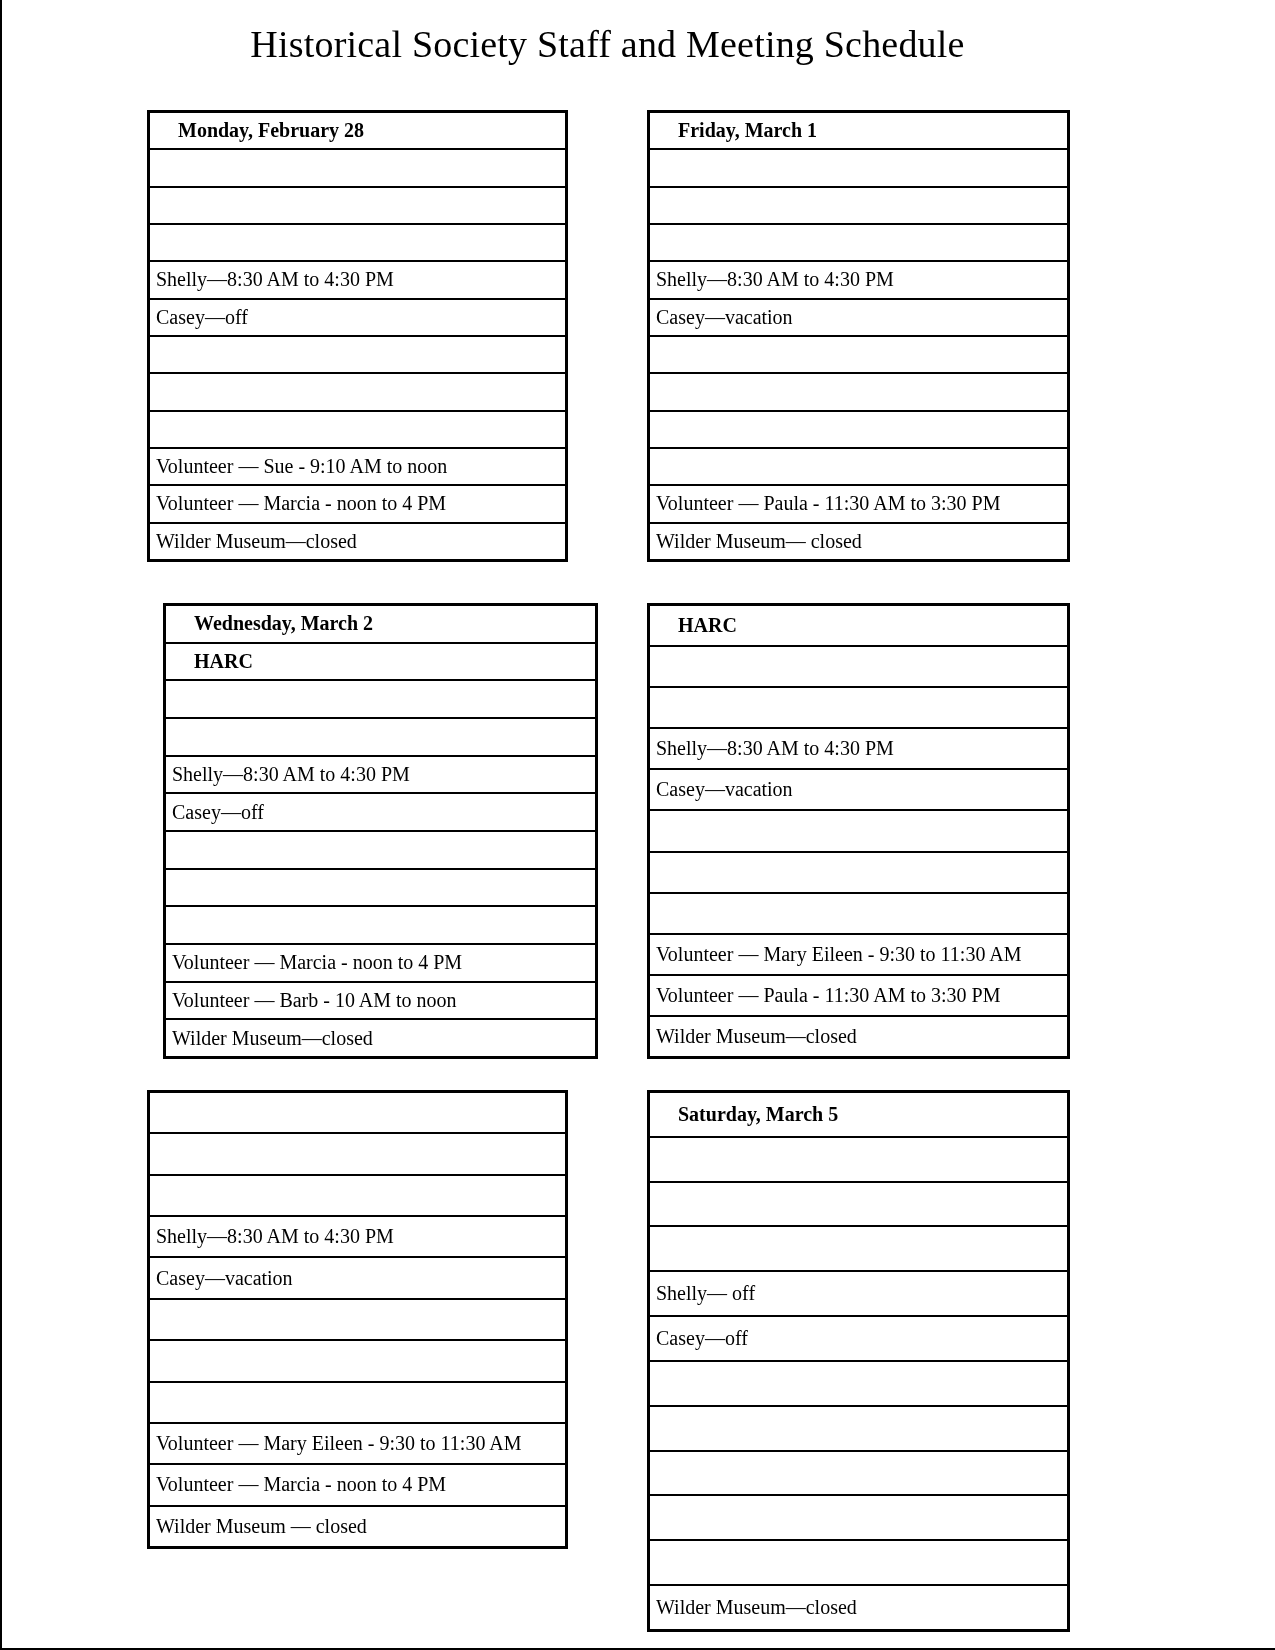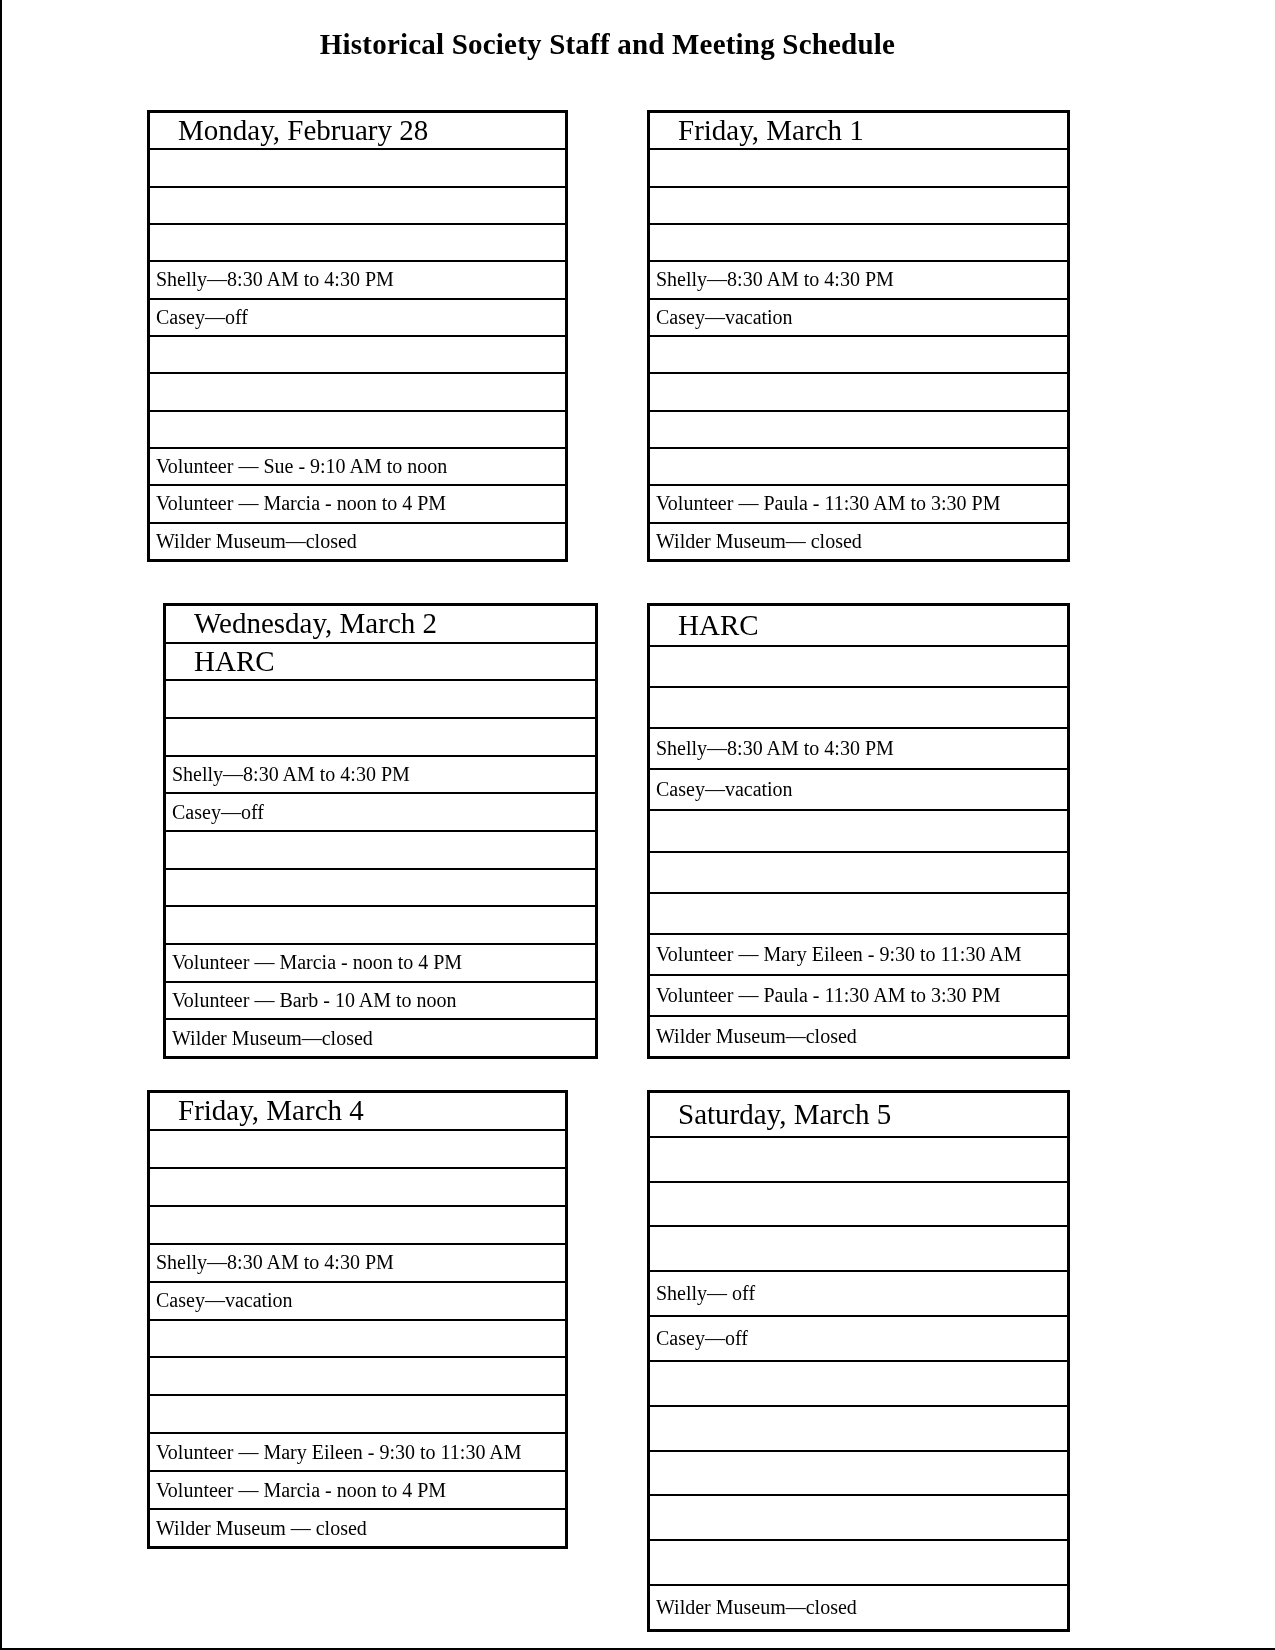--- a/index.html
+++ b/index.html
@@ -28,22 +28,22 @@
     background: #000;
   }
   .title-wrap {
     position: absolute;
     left: 0;
     top: 26px;
     width: 1215px;
     text-align: center;
   }
   .title-line {
-    font-weight: bold;
-    font-size: 29px;
+    font-weight: normal;
+    font-size: 38px;
     line-height: 36px;
     letter-spacing: 0.2px;
   }
   .day-box {
     position: absolute;
     border: 3px solid #000;
     background: #fff;
     display: flex;
     flex-direction: column;
     box-sizing: border-box;
@@ -61,22 +61,22 @@
     align-items: center;
     padding-left: 6px;
     padding-right: 4px;
     font-size: 20px;
     white-space: nowrap;
     overflow: hidden;
     box-sizing: border-box;
   }
   .row:first-child { border-top: none; }
   .hdr {
-    font-weight: normal;
-    font-size: 29px;
+    font-weight: bold;
+    font-size: 20px;
     padding-left: 28px;
   }
 </style>
 </head>
 <body>
 
 <div class="page-edge-left"></div>
 <div class="page-edge-bottom"></div>
 
 <div class="title-wrap">
@@ -136,21 +136,20 @@
   <div class="row">Casey—vacation</div>
   <div class="row"></div>
   <div class="row"></div>
   <div class="row"></div>
   <div class="row">Volunteer — Mary Eileen - 9:30 to 11:30 AM</div>
   <div class="row">Volunteer — Paula - 11:30 AM to 3:30 PM</div>
   <div class="row">Wilder Museum—closed</div>
 </div>
 
 <div class="day-box box-fri">
-  <div class="row hdr">Friday, March 4</div>
   <div class="row"></div>
   <div class="row"></div>
   <div class="row"></div>
   <div class="row">Shelly—8:30 AM to 4:30 PM</div>
   <div class="row">Casey—vacation</div>
   <div class="row"></div>
   <div class="row"></div>
   <div class="row"></div>
   <div class="row">Volunteer — Mary Eileen - 9:30 to 11:30 AM</div>
   <div class="row">Volunteer — Marcia - noon to 4 PM</div>

